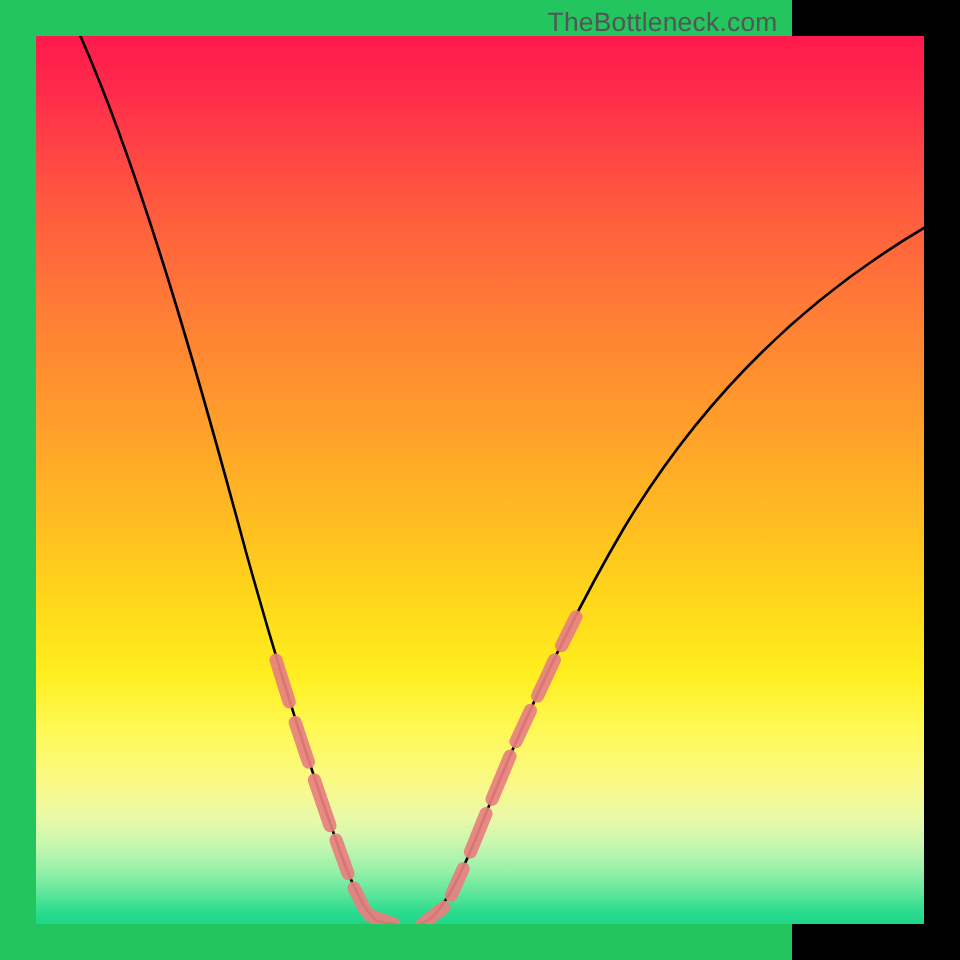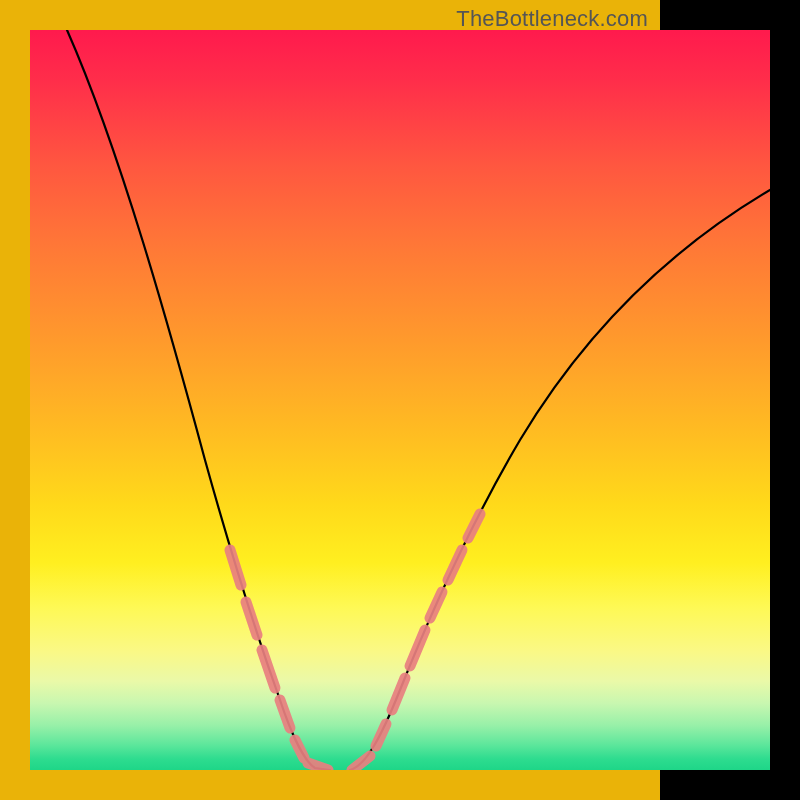--- a/index.html
+++ b/index.html
@@ -1,21 +1,21 @@
 <!DOCTYPE html>
 <html><head>
 <meta charset="utf-8">
 <style>
   * { margin: 0; padding: 0; box-sizing: border-box; }
   html, body { width: 800px; height: 800px; overflow: hidden; background: #000; }
   .frame {
     position: relative;
     width: 660px;
     height: 800px;
-    background: #eab308;
+    background: #22c55e;
   }
   .watermark {
     position: absolute;
     top: 6px;
     right: 12px;
     font-family: Arial, Helvetica, sans-serif;
     font-size: 22px;
     color: #555;
     letter-spacing: 0.2px;
     z-index: 3;

